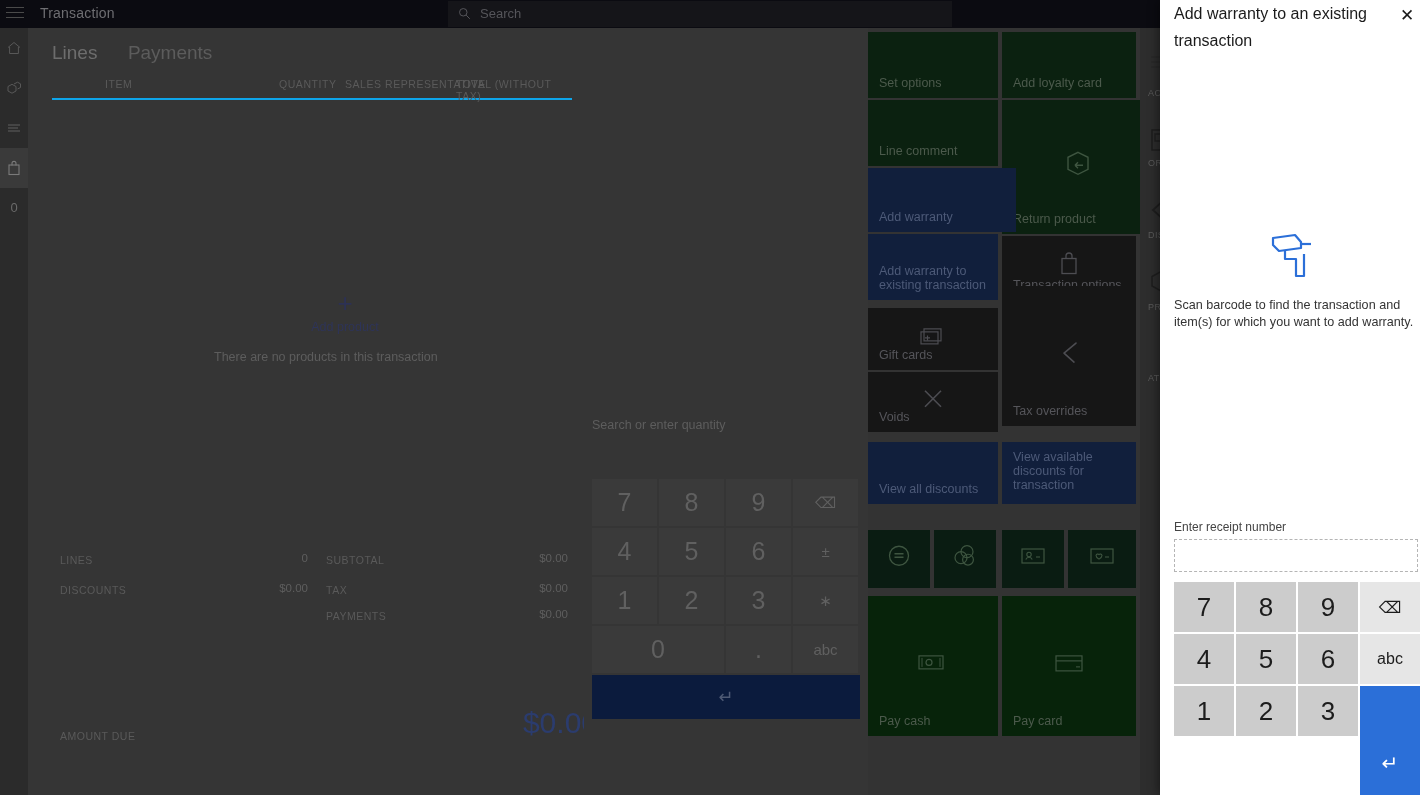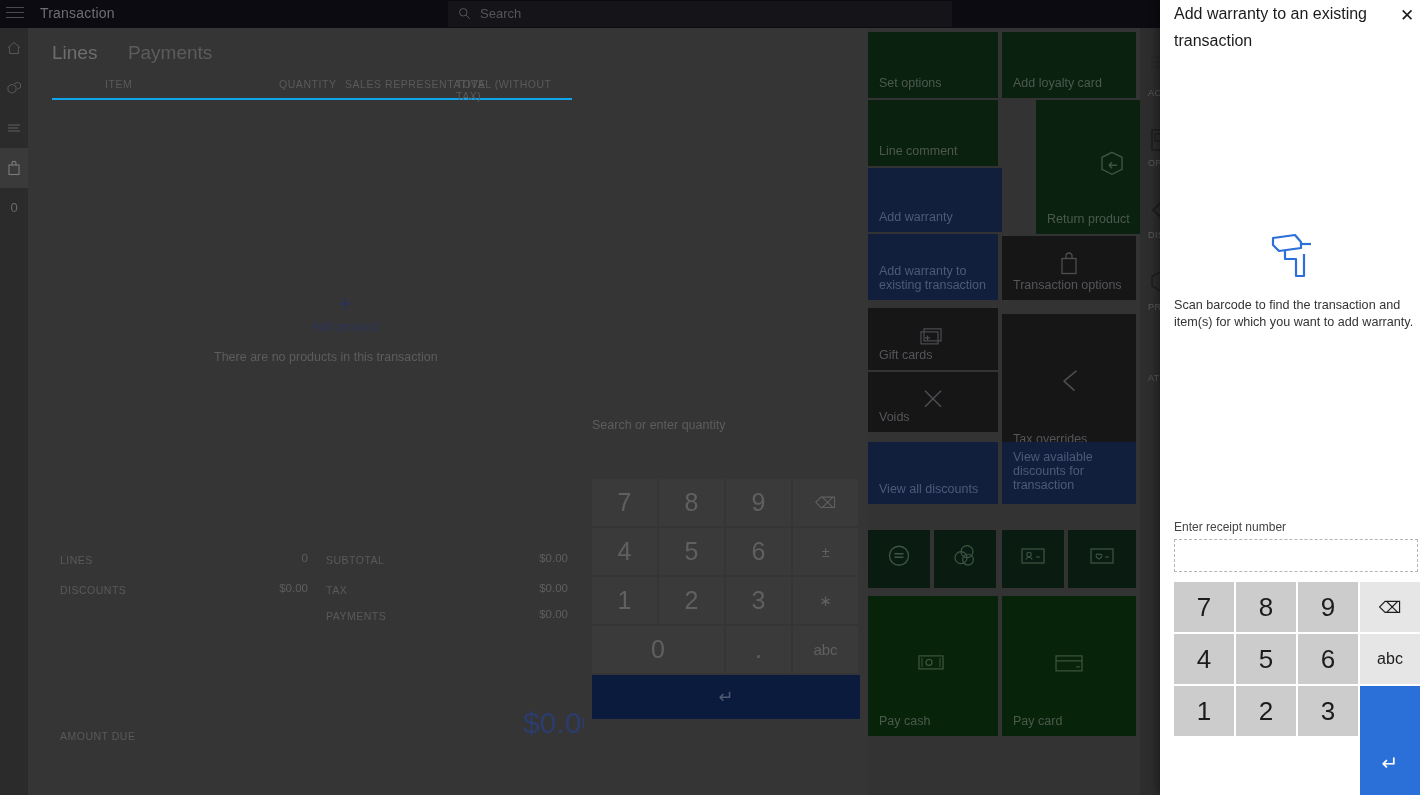--- a/index.html
+++ b/index.html
@@ -322,31 +322,31 @@
       <div class="tile green" style="left:0;  top:4px;   width:130px; height:66px;">
         <span class="lbl">Set options</span>
         </div>
       <div class="tile green" style="left:134px;top:4px; width:134px; height:66px;">
         <span class="lbl">Add loyalty card</span>
         </div>
 
       <div class="tile green" style="left:0;  top:72px;  width:130px; height:66px;">
         <span class="lbl">Line comment</span>
         </div>
-      <div class="tile green" style="left:134px;top:72px;width:152px; height:134px;margin-left:34px;">
+      <div class="tile green" style="left:134px;top:72px;width:152px; height:134px;">
         <span class="ic">
           <svg width="34" height="34" viewBox="0 0 34 34">
               <path d="M17 6 L27 11 L27 23 L17 28 L7 23 L7 11 Z" fill="none" stroke="#3e5540" stroke-width="1.4"></path>
               <path d="M22 19 h-8 m0 0 l3-3 m-3 3 l3 3" fill="none" stroke="#3e5540" stroke-width="1.4"></path>
             </svg>
         </span>
         <span class="lbl">Return product</span>
         </div>
 
-      <div class="tile blue" style="left:0;  top:140px; width:134px; height:64px;">
+      <div class="tile blue" style="left:0;  top:140px; width:148px; height:64px;">
         <span class="lbl">Add warranty</span>
         </div>
 
       <div class="tile blue" style="left:0;  top:206px; width:130px; height:66px;">
         <span class="lbl">Add warranty to existing transaction</span>
         </div>
       <div class="tile dark" style="left:134px;top:208px;width:134px; height:64px;">
         <span class="ic">
           <svg width="30" height="30" viewBox="0 0 30 30">
               <rect x="8" y="9" width="14" height="15" fill="none" stroke="#4d4d52" stroke-width="1.3"></rect>
@@ -359,21 +359,21 @@
       <div class="tile dark" style="left:0;  top:280px; width:130px; height:62px;">
         <span class="ic">
           <svg width="30" height="24" viewBox="0 0 30 24">
               <rect x="6" y="5" width="17" height="12" fill="none" stroke="#4d4d52" stroke-width="1.2"></rect>
               <rect x="3" y="8" width="17" height="12" fill="none" stroke="#4d4d52" stroke-width="1.2"></rect>
               <path d="M7 14 h5 M9.5 11.5 v5" stroke="#4d4d52" stroke-width="1.2"></path>
             </svg>
         </span>
         <span class="lbl">Gift cards</span>
         </div>
-      <div class="tile dark" style="left:134px;top:286px;width:134px; height:140px;">
+      <div class="tile dark" style="left:134px;top:258px;width:134px; height:140px;">
         <span class="ic">
           <svg width="38" height="38" viewBox="0 0 38 38">
               <path d="M26 10 L14 20 L24 29" fill="none" stroke="#4d4d52" stroke-width="1.6" stroke-linecap="round" stroke-linejoin="round"></path>
             </svg>
         </span>
         <span class="lbl">Tax overrides</span>
         </div>
 
       <div class="tile dark" style="left:0;  top:344px; width:130px; height:60px;">
         <span class="ic">

